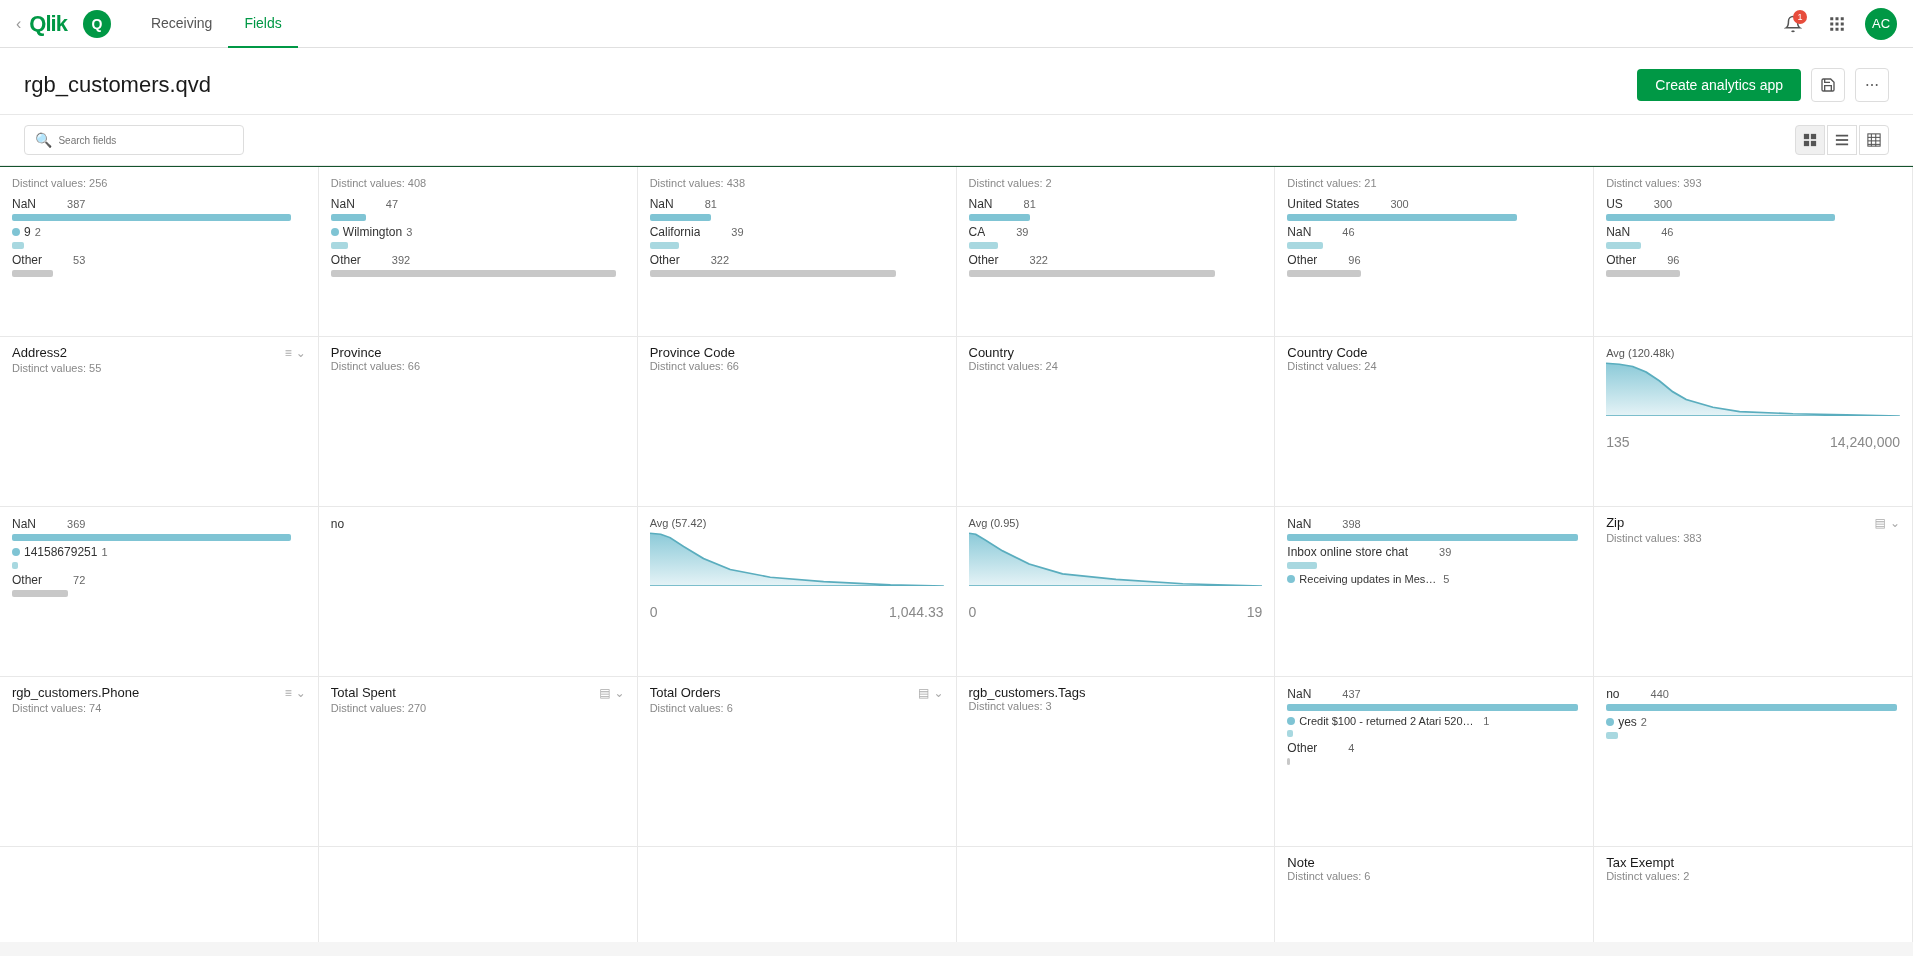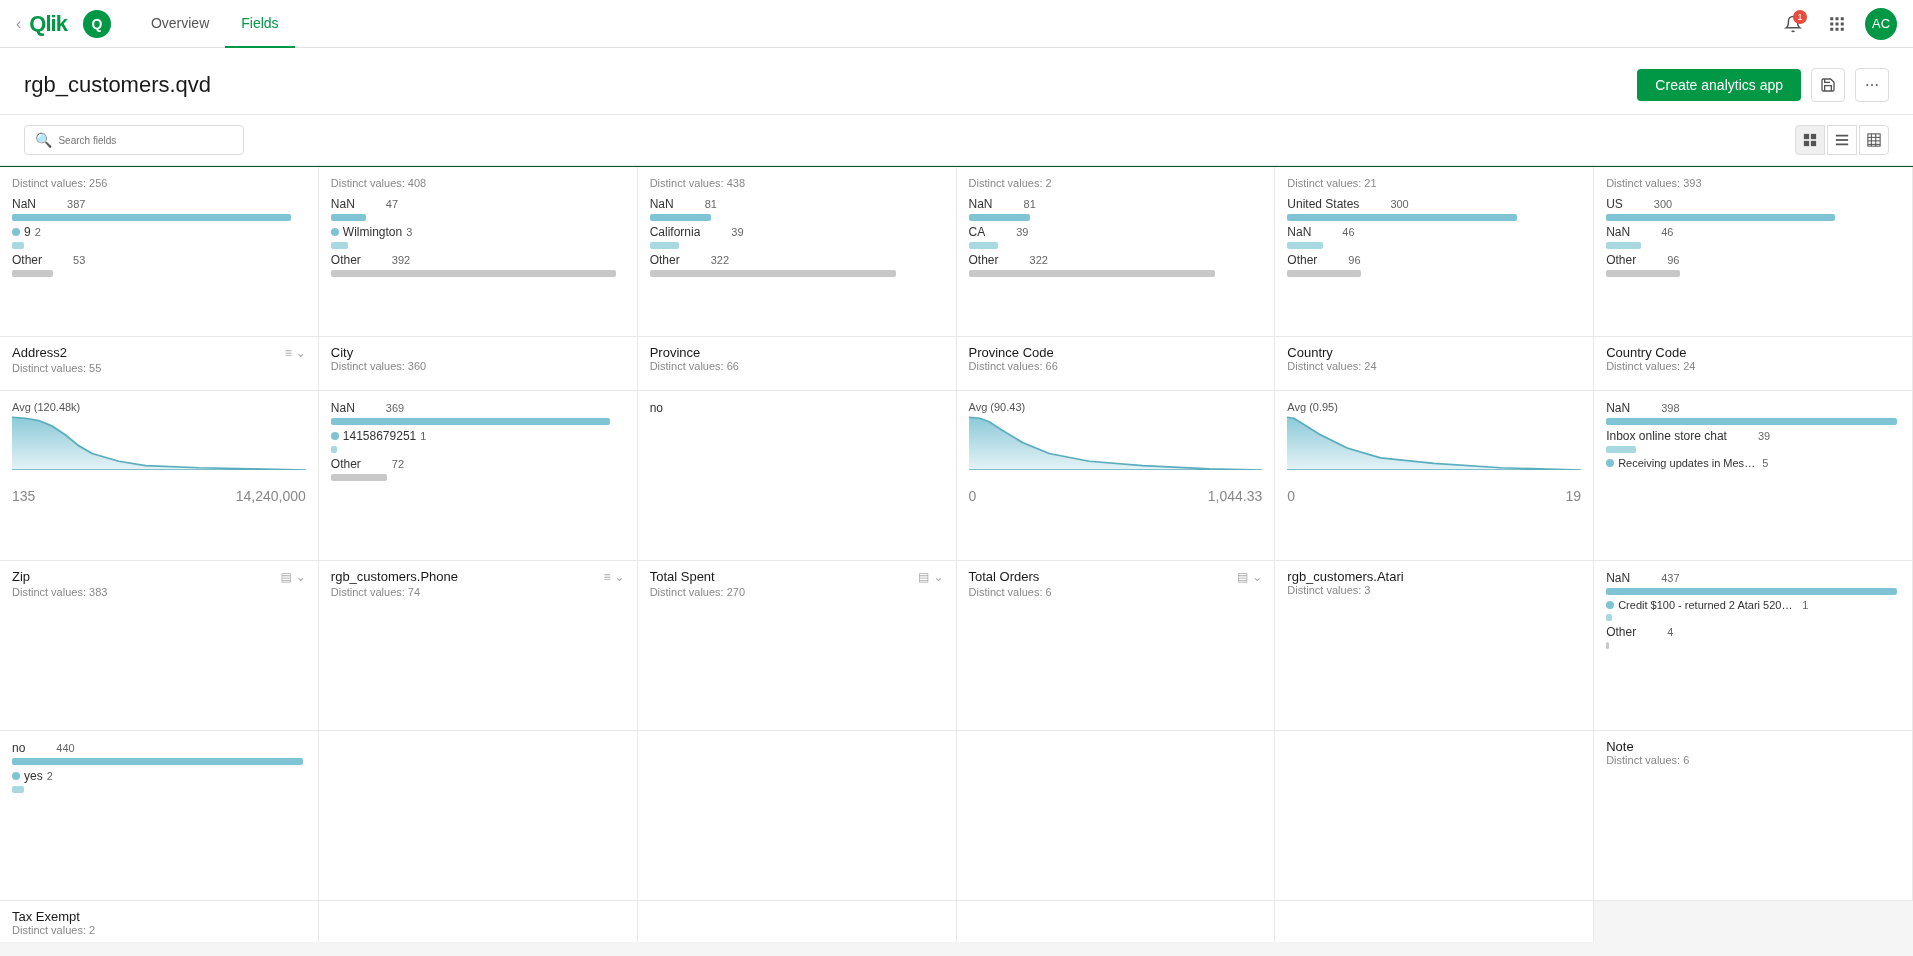--- a/index.html
+++ b/index.html
@@ -79,21 +79,21 @@
 
 <div class="header">
   <span class="header-back">‹</span>
   <div class="logo">
     <span style="font-size:22px;font-weight:900;color:#009845;letter-spacing:-1px;">Qlik</span>
     <div class="logo-circle">
       <span>Q</span>
     </div>
   </div>
   <nav class="header-nav">
-    <div class="nav-item">Overview</div>
+    <div class="nav-item">Receiving</div>
     <div class="nav-item active">Fields</div>
   </nav>
   <div class="header-right">
     <div class="icon-btn">
       <svg width="18" height="18" viewBox="0 0 24 24" fill="none" stroke="#555" stroke-width="2">
           <path d="M18 8A6 6 0 0 0 6 8c0 7-3 9-3 9h18s-3-2-3-9"></path>
           <path d="M13.73 21a2 2 0 0 1-3.46 0"></path>
         </svg>
       <span class="notif-badge">1</span>
     </div>
@@ -328,24 +328,20 @@
       <div class="field-card-header">
         <span class="field-name">Address2</span>
         <div class="field-header-icons">
           <span class="sort-icon">≡</span>
           <span class="sort-icon">⌄</span>
         </div>
       </div>
       <div class="field-distinct">Distinct values: 55</div>
     </div>
 
-    <div class="field-card" style="min-height:50px; padding:8px 12px;">
-      <div class="field-name">City</div>
-      <div class="field-distinct">Distinct values: 360</div>
-    </div>
 
     <div class="field-card" style="min-height:50px; padding:8px 12px;">
       <div class="field-name">Province</div>
       <div class="field-distinct">Distinct values: 66</div>
     </div>
 
     <div class="field-card" style="min-height:50px; padding:8px 12px;">
       <div class="field-name">Province Code</div>
       <div class="field-distinct">Distinct values: 66</div>
     </div>
@@ -404,21 +400,21 @@
         </div>
     </div>
 
     <div class="field-card">
       <div class="value-row">
           <span class="value-label">no</span>
         </div>
     </div>
 
     <div class="field-card">
-      <div class="avg-label">Avg (90.43)</div>
+      <div class="avg-label">Avg (57.42)</div>
       <div class="chart-area">
         <svg viewBox="0 0 220 50" preserveAspectRatio="none">
           <polyline fill="url(#chartGrad1)" stroke="#5aadbe" stroke-width="1.5" points="0,2 8,3 15,6 25,14 40,25 60,35 90,42 130,46 180,49 220,50 220,50 0,50"></polyline>
         </svg>
       </div>
       <div class="chart-range">
         <span>0</span>
           <span>1,044.33</span>
       </div>
     </div>
@@ -497,21 +493,21 @@
         <span class="field-name">Total Orders</span>
         <div class="field-header-icons">
           <span class="sort-icon">▤</span>
           <span class="sort-icon">⌄</span>
         </div>
       </div>
       <div class="field-distinct">Distinct values: 6</div>
     </div>
 
     <div class="field-card" style="min-height:50px; padding:8px 12px;">
-      <div class="field-name">rgb_customers.Atari</div>
+      <div class="field-name">rgb_customers.Tags</div>
       <div class="field-distinct">Distinct values: 3</div>
     </div>
 
     <div class="field-card">
       <div class="value-row">
           <span class="value-label">NaN</span>
           <span class="value-count">437</span>
         </div>
       <div class="bar-container">
           <div class="bar" style="width:99%"></div>

